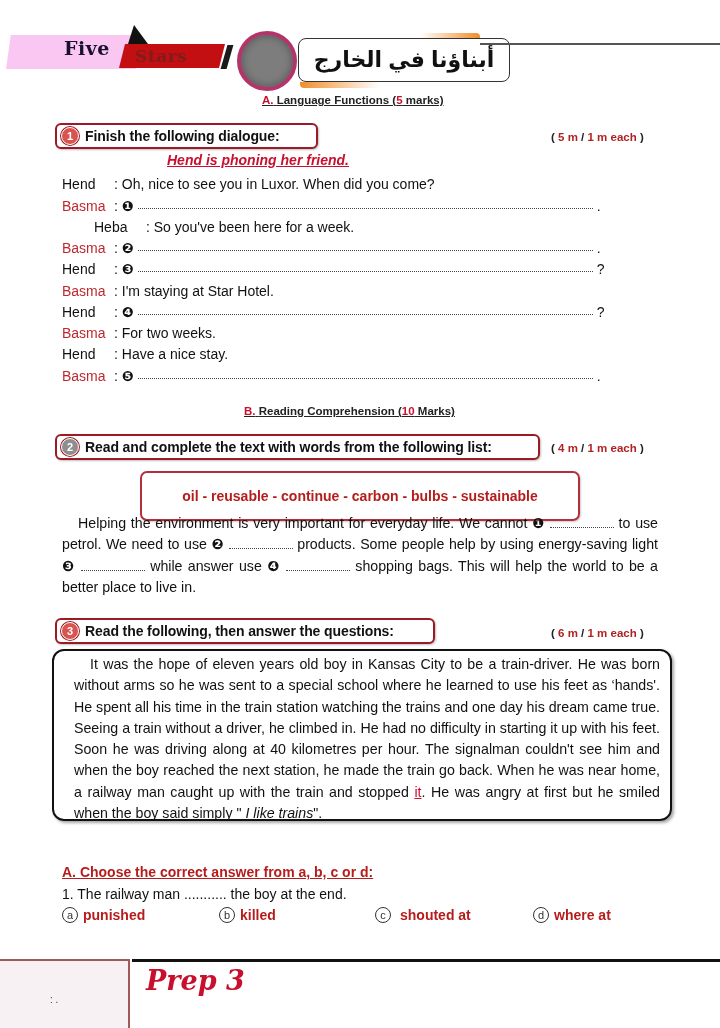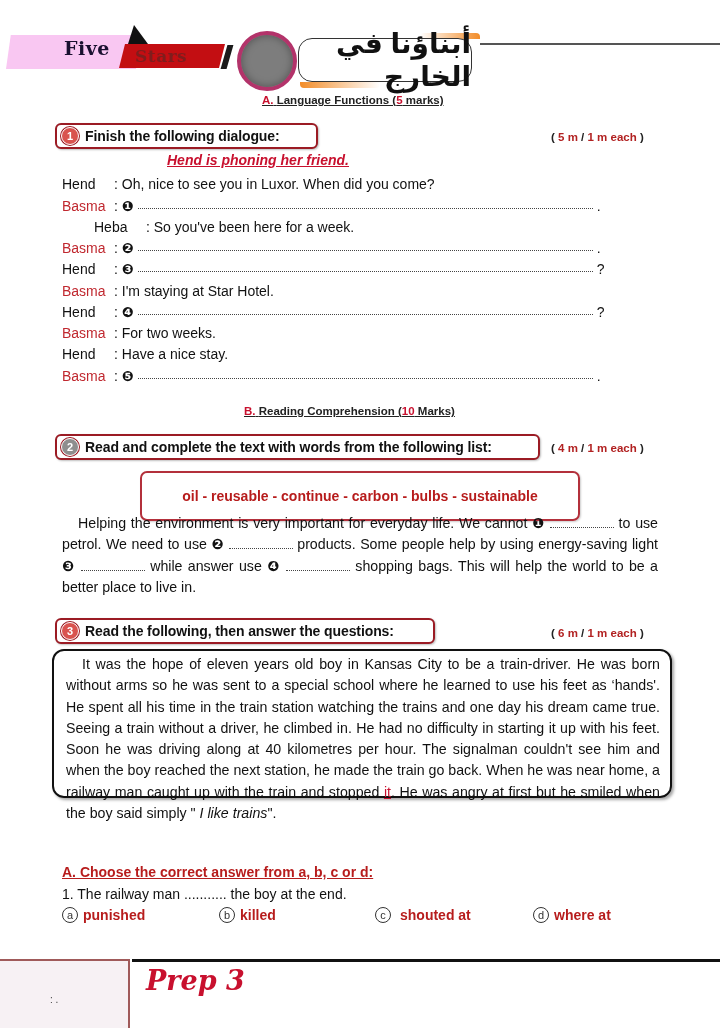--- a/index.html
+++ b/index.html
@@ -10,21 +10,21 @@
   .abs { position: absolute; }
 
   
   .hdr-pink { left: 0; top: 35px; width: 130px; height: 34px; background: #f9c7f2; transform: skewX(-8deg); transform-origin: bottom left; left: 6px; }
   .hdr-five { left: 64px; top: 37px; font-size: 19px; font-weight: bold; font-family: "DejaVu Serif", serif; color: #1a1030; letter-spacing: 0.5px; }
   .hdr-stars-bg { left: 122px; top: 44px; width: 100px; height: 24px; background: #c30e12; transform: skewX(-14deg); }
   .hdr-triangle { left: 128px; top: 25px; width: 0; height: 0; border-left: 6px solid transparent; border-right: 14px solid transparent; border-bottom: 19px solid #111; }
   .hdr-stars { left: 135px; top: 46px; font-size: 17px; font-weight: bold; font-family: "DejaVu Serif", serif; color: #7f1d1d; letter-spacing: 0.5px; }
   .hdr-slash { left: 224px; top: 45px; width: 6px; height: 24px; background: #1b1b1b; transform: skewX(-16deg); }
   .hdr-circle { left: 237px; top: 31px; width: 60px; height: 60px; border-radius: 50%; background: #7d7d7d; border: 4px solid #b3336a; box-shadow: inset 0 0 8px rgba(0,0,0,0.35); }
-  .hdr-arabic-box { left: 298px; top: 38px; width: 174px; height: 44px; border: 1.5px solid #333; border-radius: 14px; background: #fff; display: flex; align-items: center; justify-content: center; direction: rtl; font-size: 28px; font-weight: bold; color: #111; }
+  .hdr-arabic-box { left: 298px; top: 38px; width: 212px; height: 44px; border: 1.5px solid #333; border-radius: 8px; background: #fff; display: flex; align-items: center; justify-content: center; direction: rtl; font-size: 22px; font-weight: bold; color: #111; }
   .hdr-orange-top { left: 420px; top: 33px; width: 60px; height: 6px; background: linear-gradient(90deg, rgba(245,140,40,0), #f28c28); border-radius: 4px 4px 0 0; }
   .hdr-orange-bot { left: 300px; top: 82px; width: 80px; height: 6px; background: linear-gradient(90deg, #f28c28, rgba(245,140,40,0)); border-radius: 0 0 4px 4px; }
   .hdr-line { left: 480px; top: 43px; width: 240px; height: 2px; background: #555; }
 
   .section-heading { font-size: 11.5px; font-weight: bold; text-decoration: underline; color: #222; }
   .section-heading .red { color: #c8102e; }
 
   
   .qbox { border: 2.5px solid #9b1b24; border-radius: 6px; background: #fff; display: flex; align-items: center; padding-left: 4px; height: 26px; box-shadow: 1px 1px 2px rgba(0,0,0,0.25); }
   .qbadge { width: 18px; height: 18px; border-radius: 50%; color: #fff; font-size: 11px; font-weight: bold; display: flex; align-items: center; justify-content: center; margin-right: 6px; border: 1px solid #fff; box-shadow: 0 0 0 1px #9b1b24; }
@@ -40,21 +40,21 @@
   .dlg-speaker { width: 52px; color: #111; }
   .dlg-speaker.red { color: #c0282f; }
   .dlg-dots { display: inline-block; width: 455px; border-bottom: 1px dotted #444; height: 13px; margin-left: 4px; }
   .dlg-num { font-weight: bold; }
 
   .wordlist { left: 140px; top: 471px; width: 440px; height: 50px; border: 2px solid #b3303b; border-radius: 7px; display: flex; align-items: center; justify-content: center; font-size: 14px; font-weight: bold; color: #b71c1c; box-shadow: 1px 1px 2px rgba(0,0,0,0.2); }
 
   .para { font-size: 14.2px; line-height: 21.3px; text-align: justify; color: #111; }
   .blank { display: inline-block; width: 64px; border-bottom: 1px dotted #444; height: 10px; }
 
-  .passage { left: 52px; top: 649px; width: 620px; height: 149px; border: 2.5px solid #111; border-radius: 12px; padding: 3px 10px 0 12px; box-shadow: 2px 2px 3px rgba(0,0,0,0.35); }
+  .passage { left: 52px; top: 649px; width: 620px; height: 172px; border: 2.5px solid #111; border-radius: 12px; padding: 3px 10px 0 20px; box-shadow: 2px 2px 3px rgba(0,0,0,0.35); }
 
   .choose-head { left: 62px; top: 864px; font-size: 14px; font-weight: bold; color: #b71c1c; text-decoration: underline; }
   .q1 { left: 62px; top: 886px; font-size: 14px; color: #111; }
   .opt { top: 907px; display: flex; align-items: center; font-size: 14px; font-weight: bold; color: #b71c1c; }
   .opt-letter { width: 16px; height: 16px; border-radius: 50%; border: 1.2px solid #333; color: #333; font-size: 11px; font-weight: normal; display: inline-flex; align-items: center; justify-content: center; margin-right: 5px; }
 
   
   .foot-box { left: -2px; top: 959px; width: 132px; height: 75px; border: 2px solid #a05a5a; background: #f7f1f4; }
   .foot-marker { left: 50px; top: 994px; font-size: 10px; color: #444; }
   .foot-line { left: 132px; top: 959px; width: 588px; height: 3px; background: #111; }

